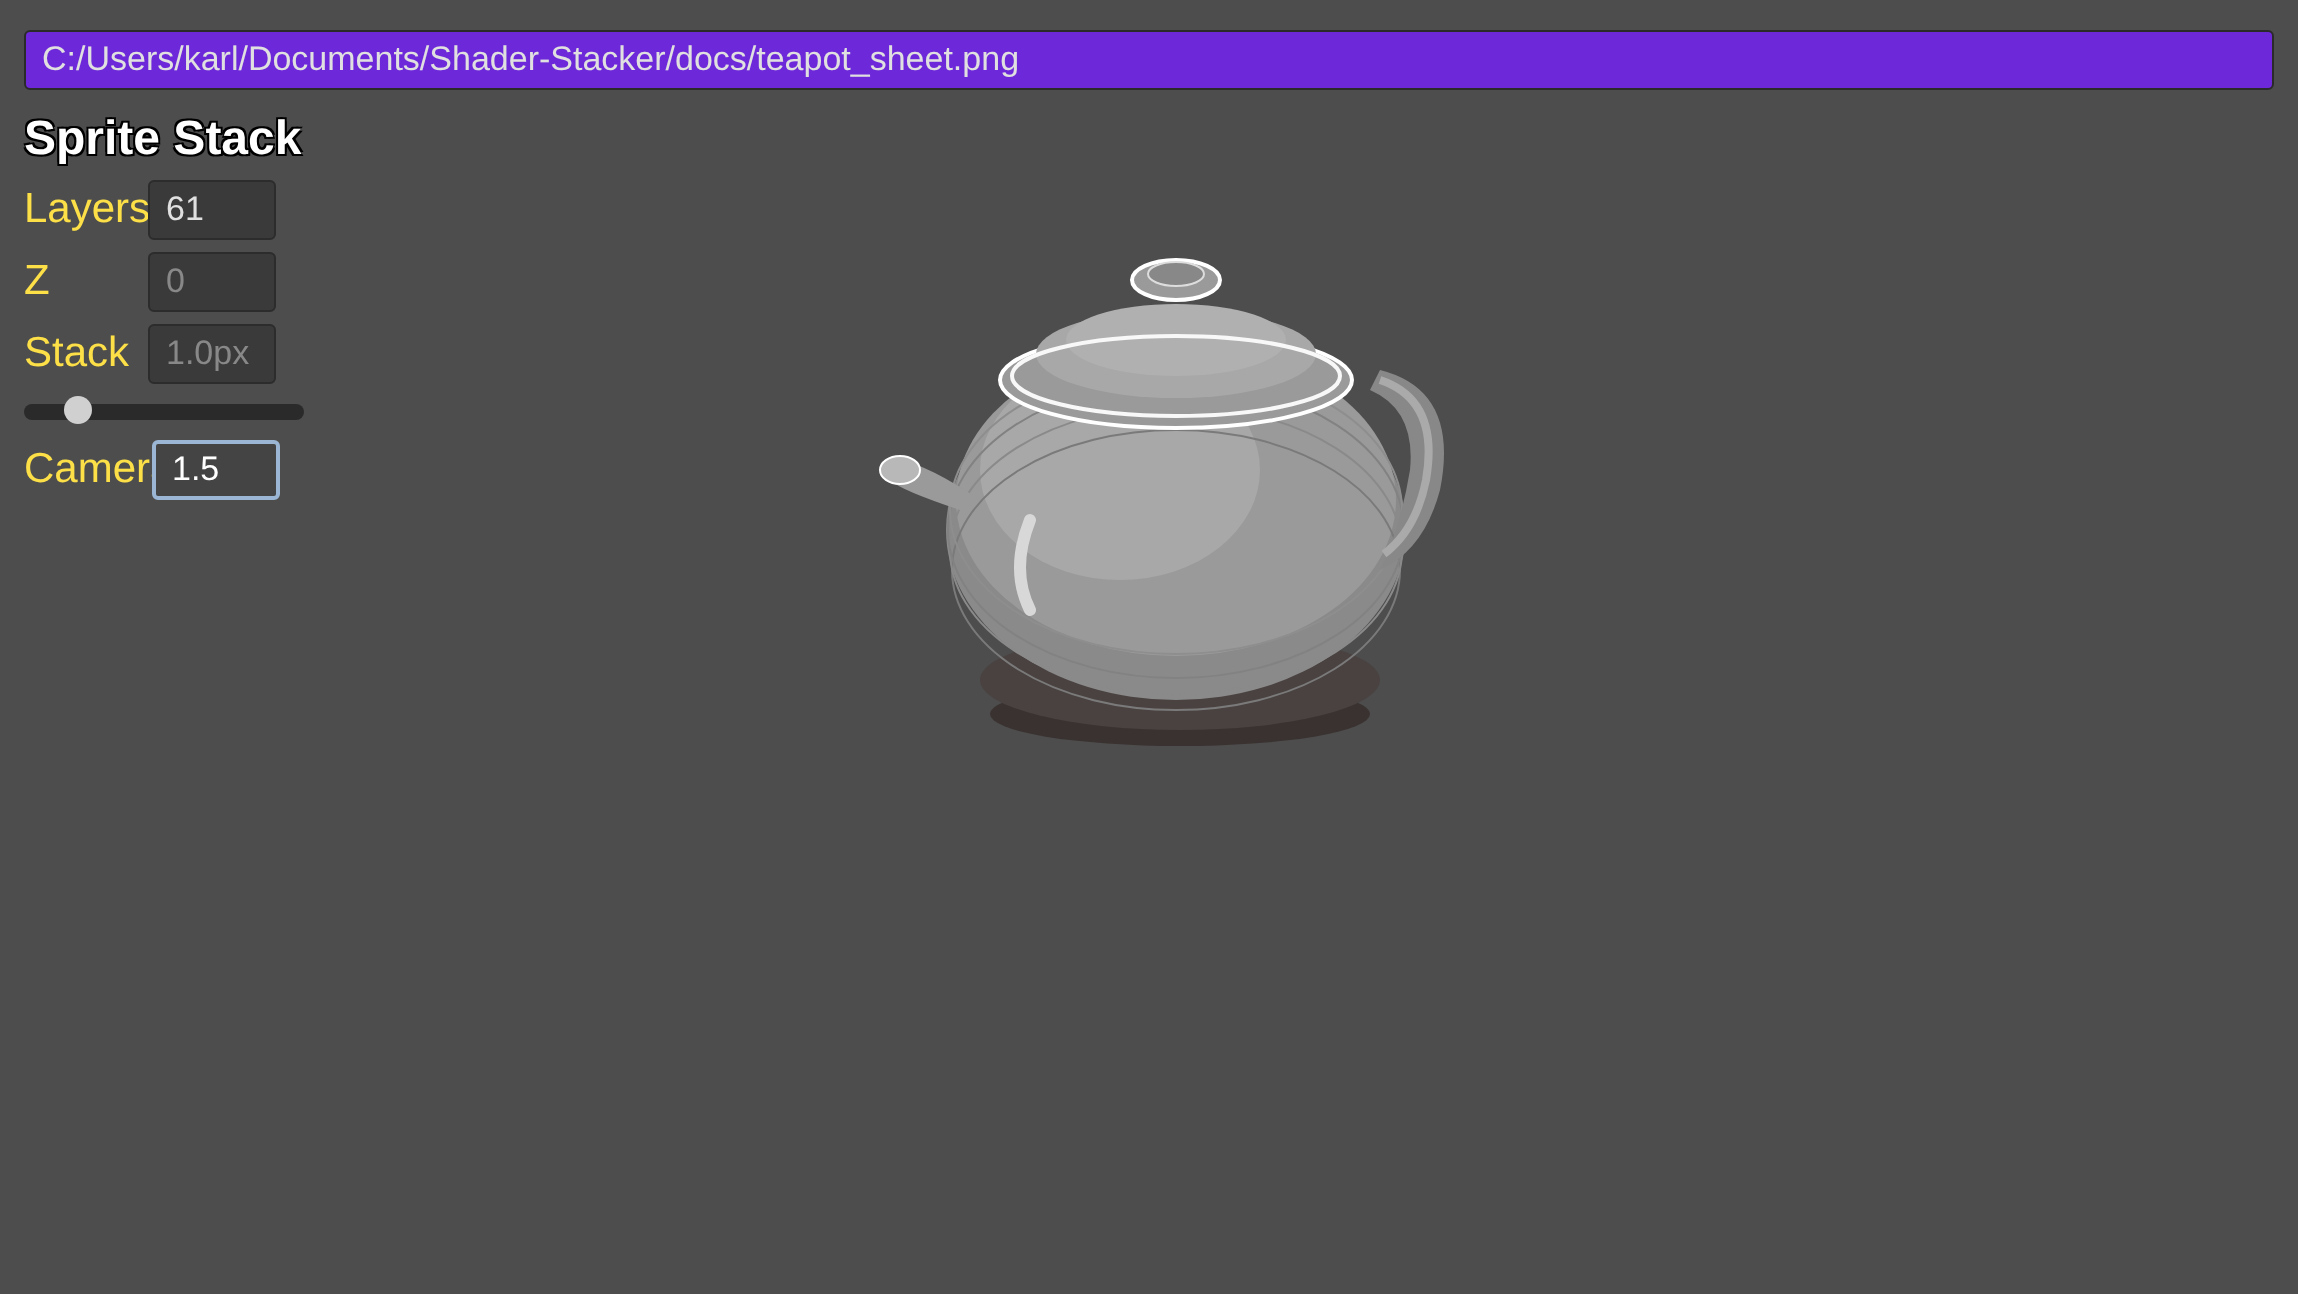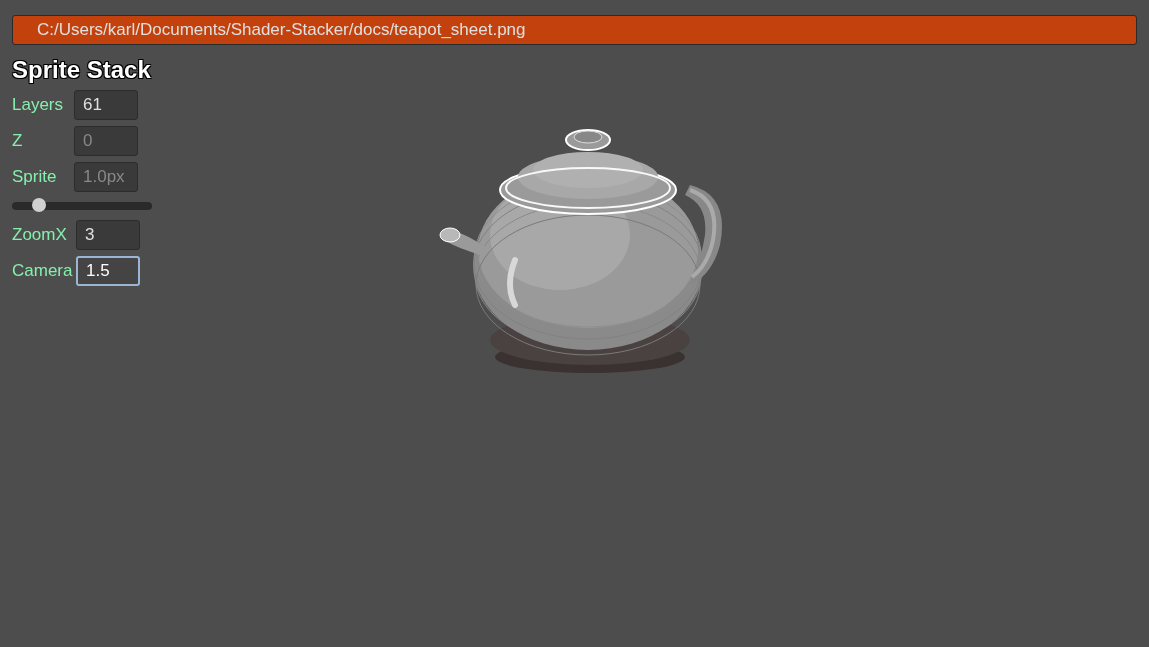--- a/index.html
+++ b/index.html
@@ -11,26 +11,26 @@
       color: #ffffff;
       position: relative;
       overflow: hidden;
     }
     .path-bar {
       position: absolute;
       top: 15px;
       left: 12px;
       right: 12px;
       height: 30px;
-      background: #c2410c;
+      background: #6d28d9;
       border: 1px solid #2a2a2a;
       border-radius: 3px;
       display: flex;
       align-items: center;
-      padding: 0 24px;
+      padding: 0 8px;
       font-size: 17px;
       color: #e0e0e0;
     }
     .panel {
       position: absolute;
       left: 12px;
       top: 52px;
     }
     .section-title {
       font-size: 24px;
@@ -39,22 +39,22 @@
       text-shadow: 1px 1px 0 #000, -1px -1px 0 #000, 1px -1px 0 #000, -1px 1px 0 #000;
       margin-bottom: 6px;
       margin-top: 4px;
     }
     .row {
       display: flex;
       align-items: center;
       margin-bottom: 6px;
     }
     .label {
-      font-size: 17px;
-      color: #86efac;
+      font-size: 21px;
+      color: #fde047;
       margin-right: 6px;
     }
     .row-layers .label { width: 56px; }
     .row-z .label { width: 56px; }
     .row-yaw .label { width: 56px; }
     .row-pitch .label { width: 56px; }
     .row-rotation .label { width: 72px; }
     .row-zoomx .label { width: 58px; }
     .row-zoomy .label { width: 58px; }
     .input {
@@ -127,35 +127,31 @@
     <input class="input" value="61" style="">
   </div>
 
   <div class="row row-z">
     <span class="label">Z</span>
     <input class="input input-disabled" placeholder="0" style="">
   </div>
 
 
   <div class="row row-pitch">
-    <span class="label">Sprite</span>
+    <span class="label">Stack</span>
     <input class="input input-disabled" placeholder="1.0px" style="">
   </div>
 
 
 
   <div class="slider-container">
     <div class="slider-track"></div>
     <div class="slider-thumb" style="left: 20.16px;"></div>
   </div>
 
-  <div class="row row-zoomx">
-    <span class="label">ZoomX</span>
-    <input class="input" value="3" style="">
-  </div>
 
   <div class="row row-zoomy">
     <span class="label">Camera</span>
     <input class="input input-focused" value="1.5" style="">
   </div>
 </div>
 
 <div class="viewport">
   <svg class="teapot-svg" viewBox="0 0 320 300">
 

